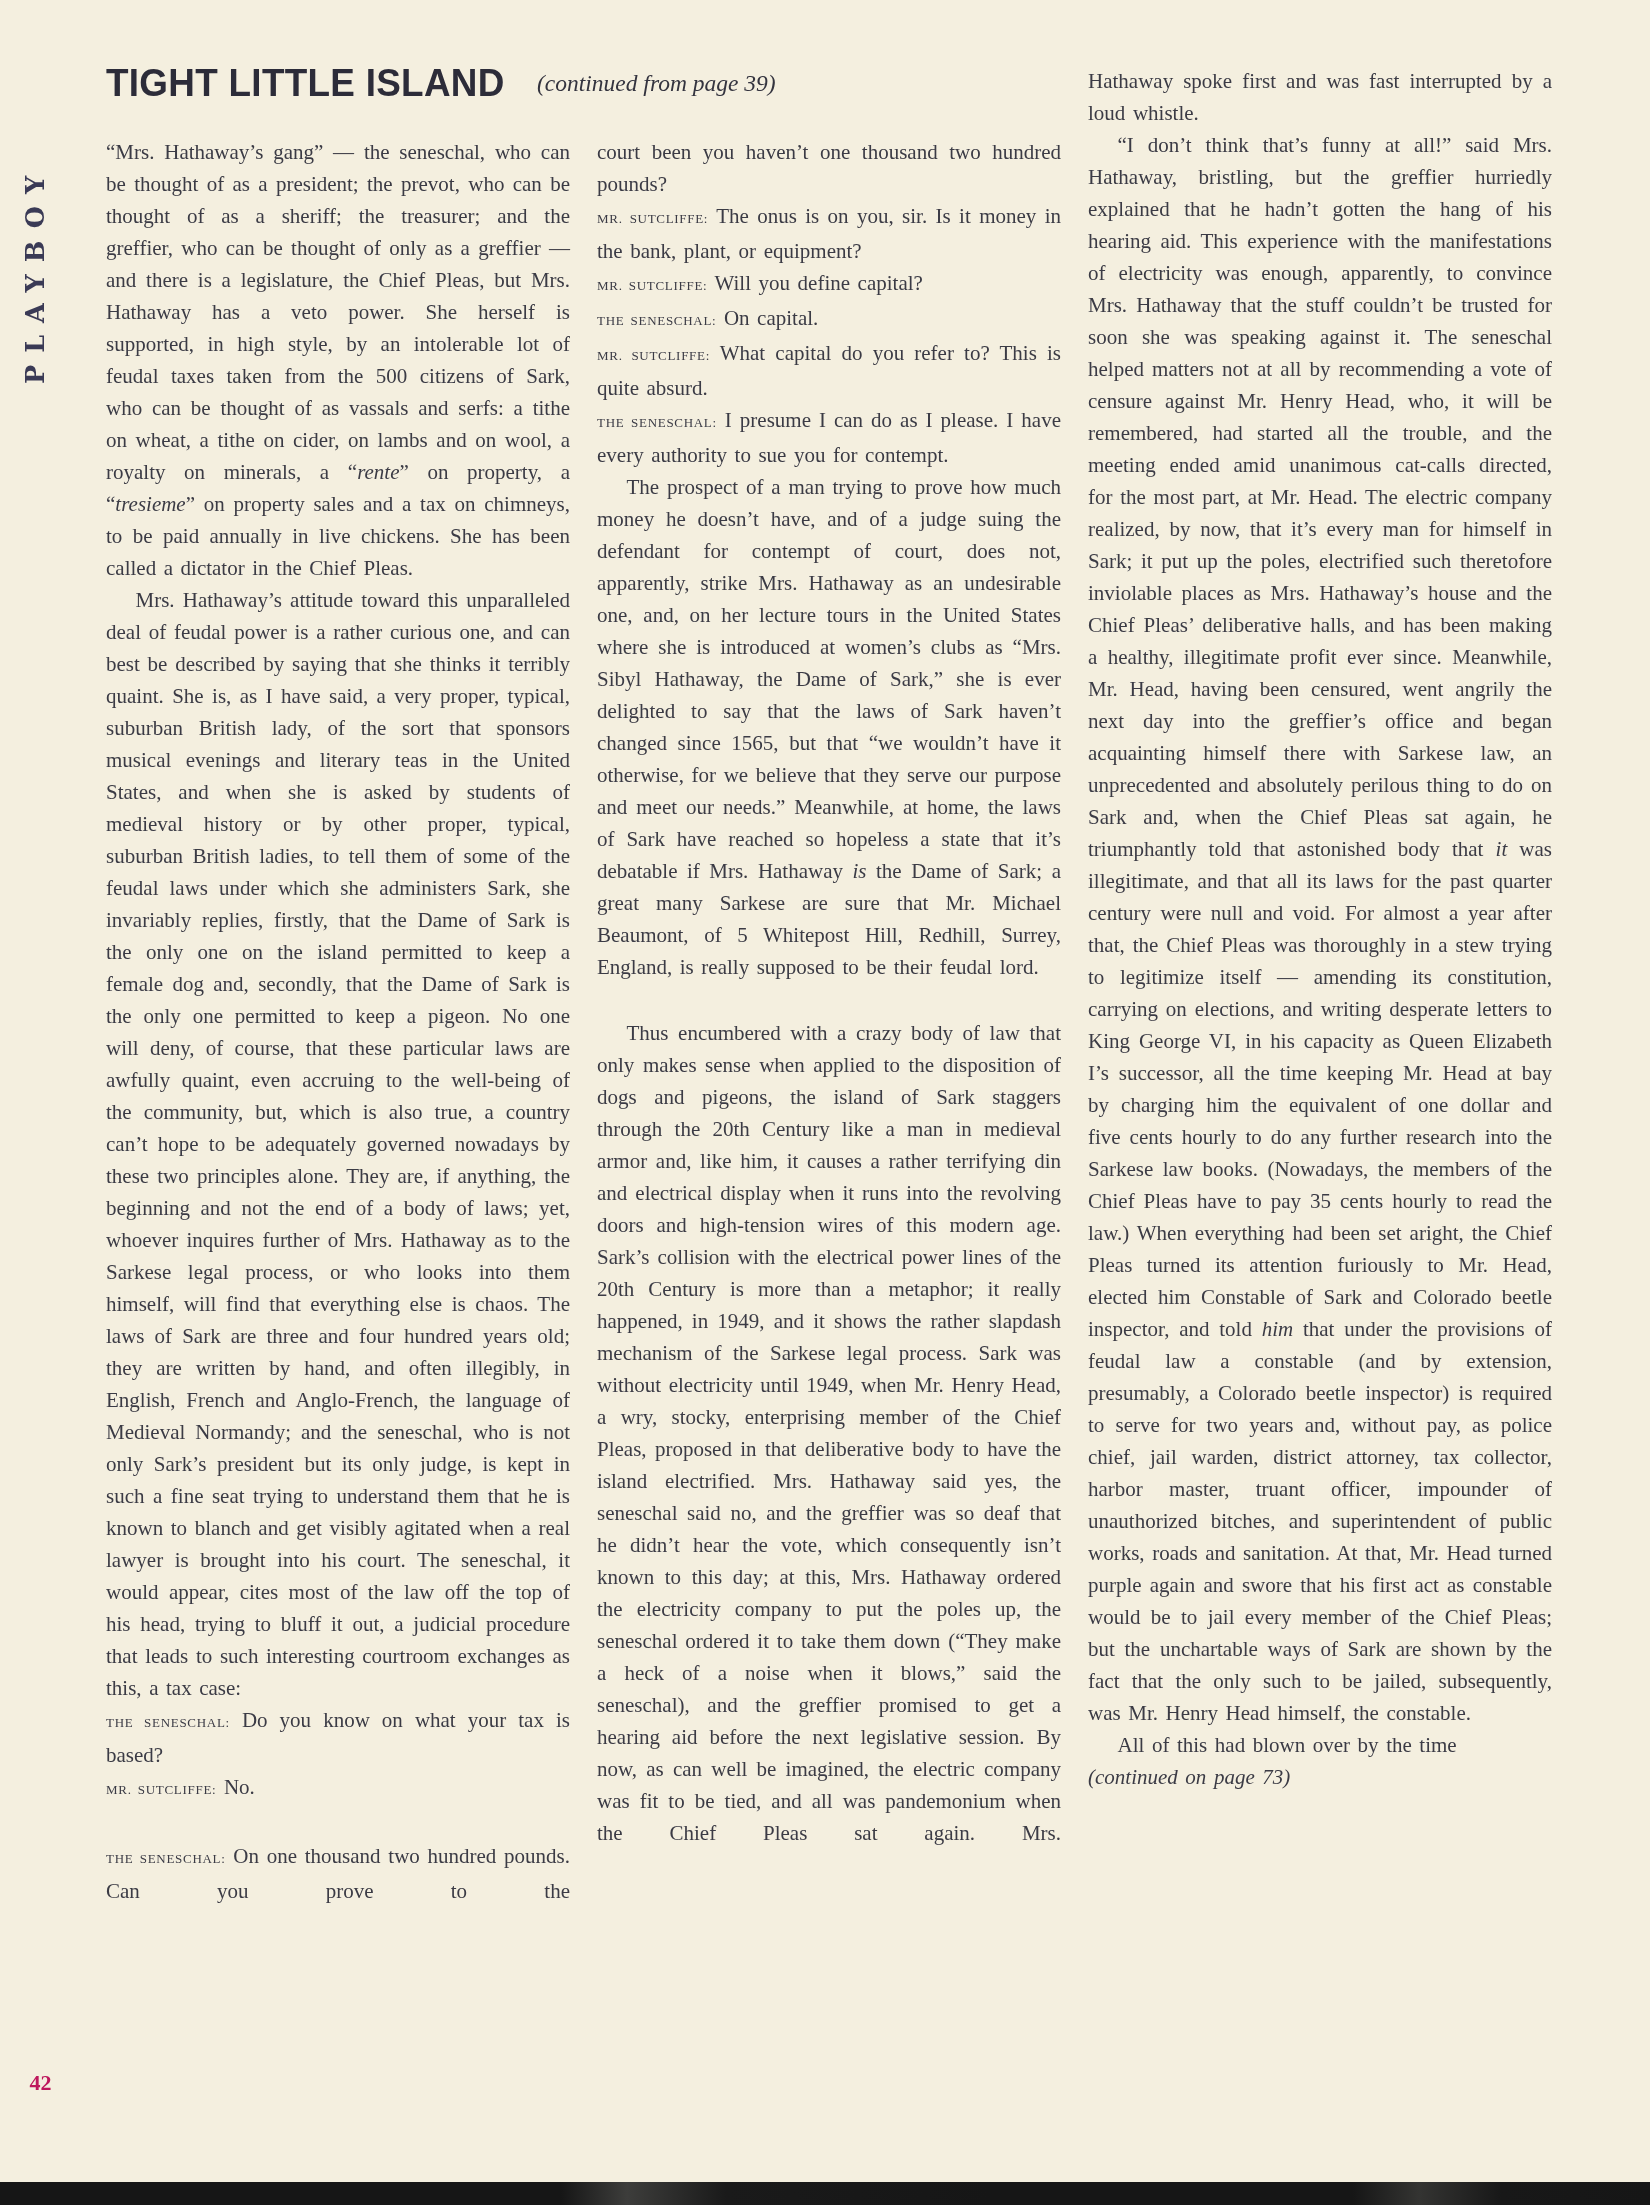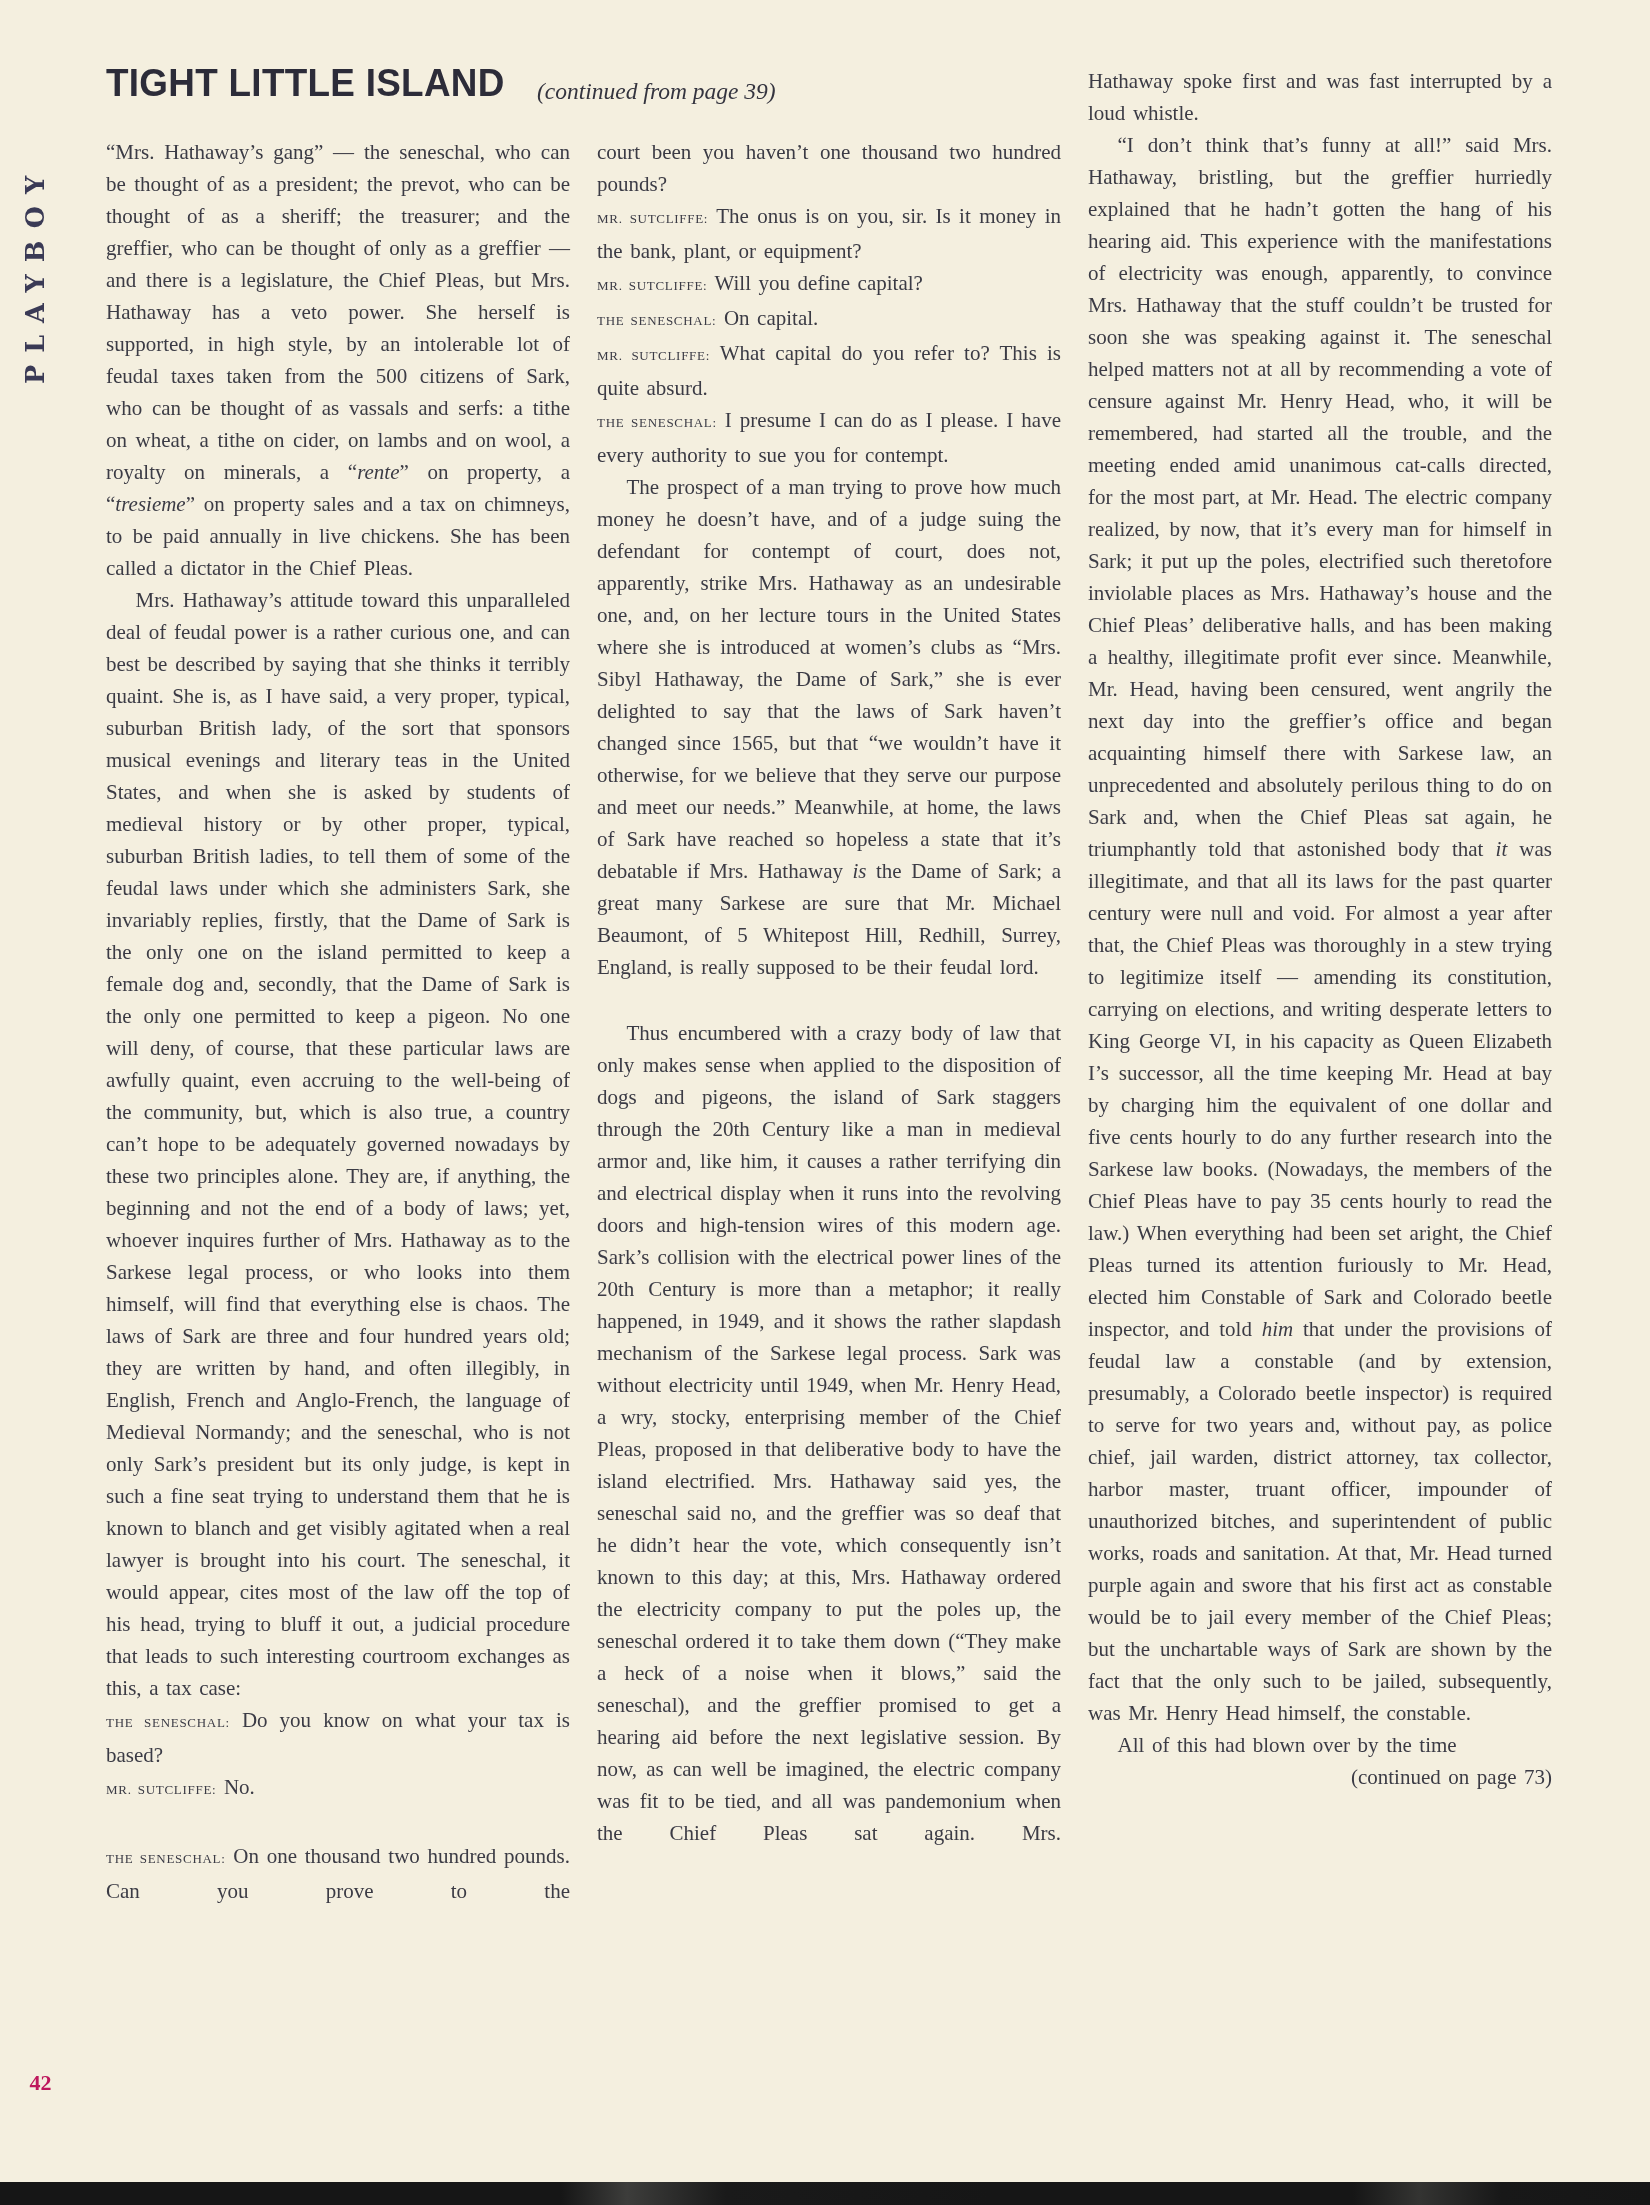--- a/index.html
+++ b/index.html
@@ -13,21 +13,21 @@
   }
   .spine {
     position:absolute; left:20px; top:384px;
     transform:rotate(-90deg); transform-origin:0 0;
     font-family:"DejaVu Serif", serif; font-weight:bold;
     font-size:25.5px; letter-spacing:12px; color:#3a3a55;
     white-space:nowrap;
   }
   .header {
     position:absolute; left:106px; top:62px; width:980px;
-    display:flex; align-items:flex-end; white-space:nowrap;
+    display:flex; align-items:center; white-space:nowrap;
   }
   .title {
     font-family:"Liberation Sans", sans-serif; font-weight:700;
     font-size:38px; letter-spacing:0.3px; color:#2c2c39;
     transform:scaleX(0.97); transform-origin:left bottom; display:inline-block;
   }
   .contnote {
     font-style:italic; font-size:23.5px; margin-left:20px; color:#34343f;
   }
   .col {
@@ -38,21 +38,21 @@
     hyphens:auto;
   }
   .col-1 { left:106px;  top:136px; }
   .col-2 { left:597px;  top:136px; }
   .col-3 { left:1088px; top:65px;  }
   .col p { margin:0; text-indent:29.5px; }
   .col p.noindent { text-indent:0; }
   .col p.contend { text-align-last:justify;margin-top:34px; }
   .speaker { font-size:13px; letter-spacing:0.7px; }
   .it { }
-  .pagenote { text-align:right; text-indent:0 !important; }
+  .pagenote { font-style:italic; text-indent:0 !important; }
   .pageno {
     position:absolute; left:29.5px; top:2070px;
     font-size:22px; font-weight:bold; color:#be185d;
   }
   .edge {
     position:absolute; left:0; bottom:0; width:100%; height:23px;
     background:linear-gradient(90deg,
       #161616 0%, #161616 34%, #3d3d3b 38%, #1a1a1a 44%,
       #161616 60%, #161616 82%, #343432 86%, #181818 91%, #161616 100%);
   }

